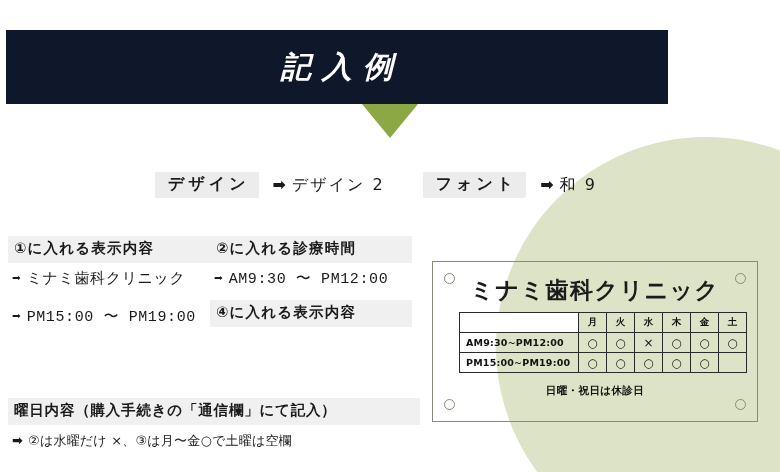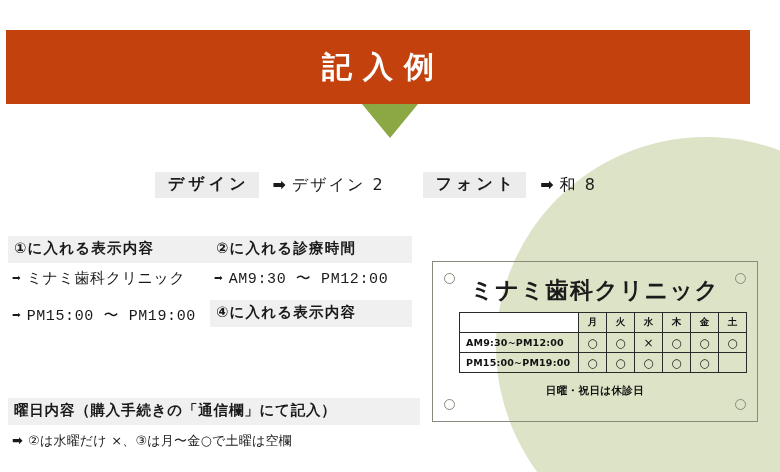--- a/index.html
+++ b/index.html
@@ -32,27 +32,28 @@
     border-radius: 50%;
     background: #dde3c6;
     z-index: 0;
   }
 
   
   .banner {
     position: absolute;
     left: 6px;
     top: 30px;
-    width: 744px;
+    width: 662px;
     height: 74px;
-    background: #c2410c;
+    background: #0f172a;
     z-index: 3;
     display: flex;
     align-items: center;
     justify-content: center;
+    font-style: italic;
   }
   .banner-title {
     color: #ffffff;
     font-size: 30px;
     font-weight: bold;
     letter-spacing: 11px;
     text-indent: 11px;
     line-height: 1;
     font-family: "DejaVu Sans", "Liberation Sans", sans-serif;
   }
@@ -103,20 +104,21 @@
     position: absolute;
     left: 8px;
     top: 236px;
     width: 412px;
     z-index: 2;
   }
   .info-row {
     display: flex;
     gap: 0;
     margin-bottom: 12px;
+    align-items: center;
   }
   .info-cell { width: 202px; }
   .info-label {
     background: #f0f0f0;
     font-size: 14.5px;
     font-weight: bold;
     letter-spacing: 1.2px;
     padding: 5px 6px 6px 6px;
     line-height: 1.1;
     font-family: "DejaVu Sans", "Liberation Sans", sans-serif;
@@ -249,21 +251,21 @@
   <div class="banner">
     <div class="banner-title">記入例</div>
   </div>
   <div class="banner-arrow"></div>
 
   <div class="select-row">
     <span class="sel-chip">デザイン</span>
     <span class="sel-value"><span class="arw">➡</span><span>デザイン 2</span></span>
     <span class="sel-gap"></span>
     <span class="sel-chip">フォント</span>
-    <span class="sel-value"><span class="arw">➡</span><span>和 8</span></span>
+    <span class="sel-value"><span class="arw">➡</span><span>和 9</span></span>
   </div>
 
   <div class="info-grid">
     <div class="info-row">
       <div class="info-cell">
         <div class="info-label">①に入れる表示内容</div>
         <div class="info-value"><span class="arw">➡</span><span>ミナミ歯科クリニック</span></div>
       </div>
       <div class="info-cell">
         <div class="info-label">②に入れる診療時間</div>

